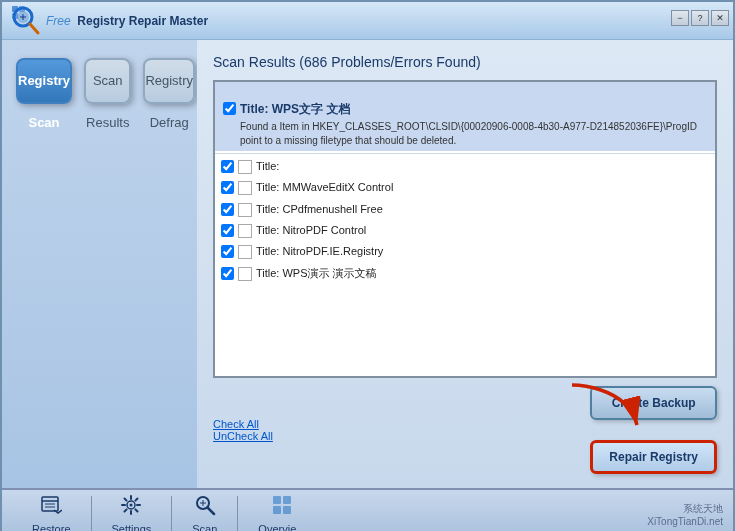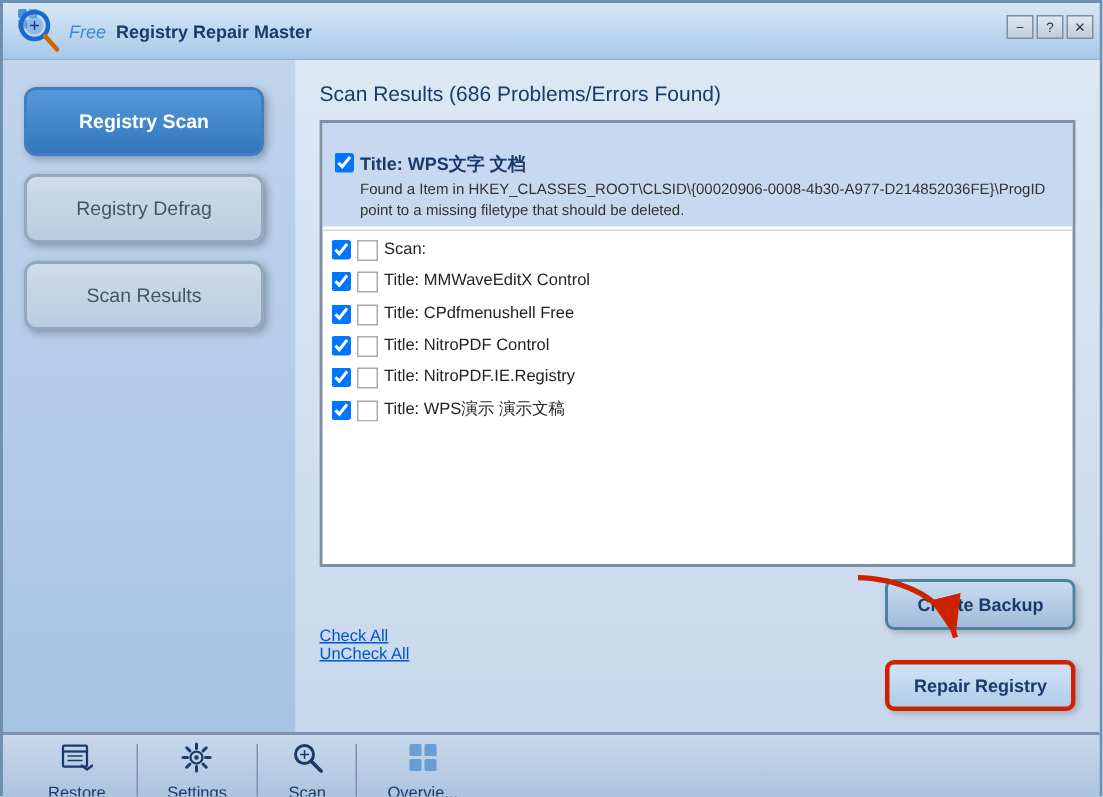--- a/index.html
+++ b/index.html
@@ -58,21 +58,21 @@
       display: flex;
       height: 448px;
       background: linear-gradient(to bottom, #c8ddf0, #b0ccec);
     }
 
     
     .sidebar {
       width: 195px;
       padding: 18px 14px;
       display: flex;
-      flex-direction: column;
+      flex-direction: row;
       gap: 12px;
       background: linear-gradient(to bottom, #c0d4ec, #a8c4e4);
     }
     .sidebar-btn {
       width: 160px;
       height: 46px;
       border-radius: 8px;
       border: 2px solid #6090c0;
       background: linear-gradient(to bottom, #4488cc, #2266aa);
       color: white;
@@ -294,43 +294,43 @@
       <div class="title-btn">−</div>
       <div class="title-btn">?</div>
       <div class="title-btn">✕</div>
     </div>
   </div>
 
   <div class="main-container">
 
     <div class="sidebar">
       <button class="sidebar-btn active">Registry Scan</button>
+      <button class="sidebar-btn inactive">Scan Results</button>
       <button class="sidebar-btn inactive">Registry Defrag</button>
-      <button class="sidebar-btn inactive">Scan Results</button>
     </div>
 
     <div class="content">
       <div class="content-title">Scan Results (686 Problems/Errors Found)</div>
 
       <div class="scan-box-wrapper">
         <div class="scan-box-scroll">
 
           <div class="scan-item scan-item-first highlighted">
             <input type="checkbox" checked="" style="">
             <div>
               <div class="title-cn">Title: WPS文字 文档</div>
               <div class="sub-text">Found a Item in HKEY_CLASSES_ROOT\CLSID\{00020906-0008-4b30-A977-D214852036FE}\ProgID point to a missing filetype that should be deleted.</div>
             </div>
           </div>
           <div class="scan-divider"></div>
 
           <div class="scan-item">
             <input type="checkbox" checked="" style="">
             <div class="scan-item-icon"></div>
-            <span class="scan-item-text">Scan:</span>
+            <span class="scan-item-text">Title:</span>
           </div>
 
           <div class="scan-item">
             <input type="checkbox" checked="" style="">
             <div class="scan-item-icon"></div>
             <span class="scan-item-text">Title: MMWaveEditX Control</span>
           </div>
 
           <div class="scan-item">
             <input type="checkbox" checked="" style="">
@@ -434,15 +434,19 @@
         <svg width="22" height="22" viewBox="0 0 22 22">
           <rect x="2" y="2" width="8" height="8" rx="1" fill="#4488cc" opacity="0.7"></rect>
           <rect x="12" y="2" width="8" height="8" rx="1" fill="#4488cc" opacity="0.7"></rect>
           <rect x="2" y="12" width="8" height="8" rx="1" fill="#4488cc" opacity="0.7"></rect>
           <rect x="12" y="12" width="8" height="8" rx="1" fill="#4488cc" opacity="0.7"></rect>
         </svg>
       </span>
       <span class="tb-label">Overvie...</span>
     </div>
 
+    <div style="margin-left:auto; display:flex; flex-direction:column; align-items:flex-end; font-size:10px; color:#334466; opacity:0.7;">
+      <span>系统天地</span>
+      <span>XiTongTianDi.net</span>
+    </div>
   </div>
 
 </div>
 
 </body></html>

